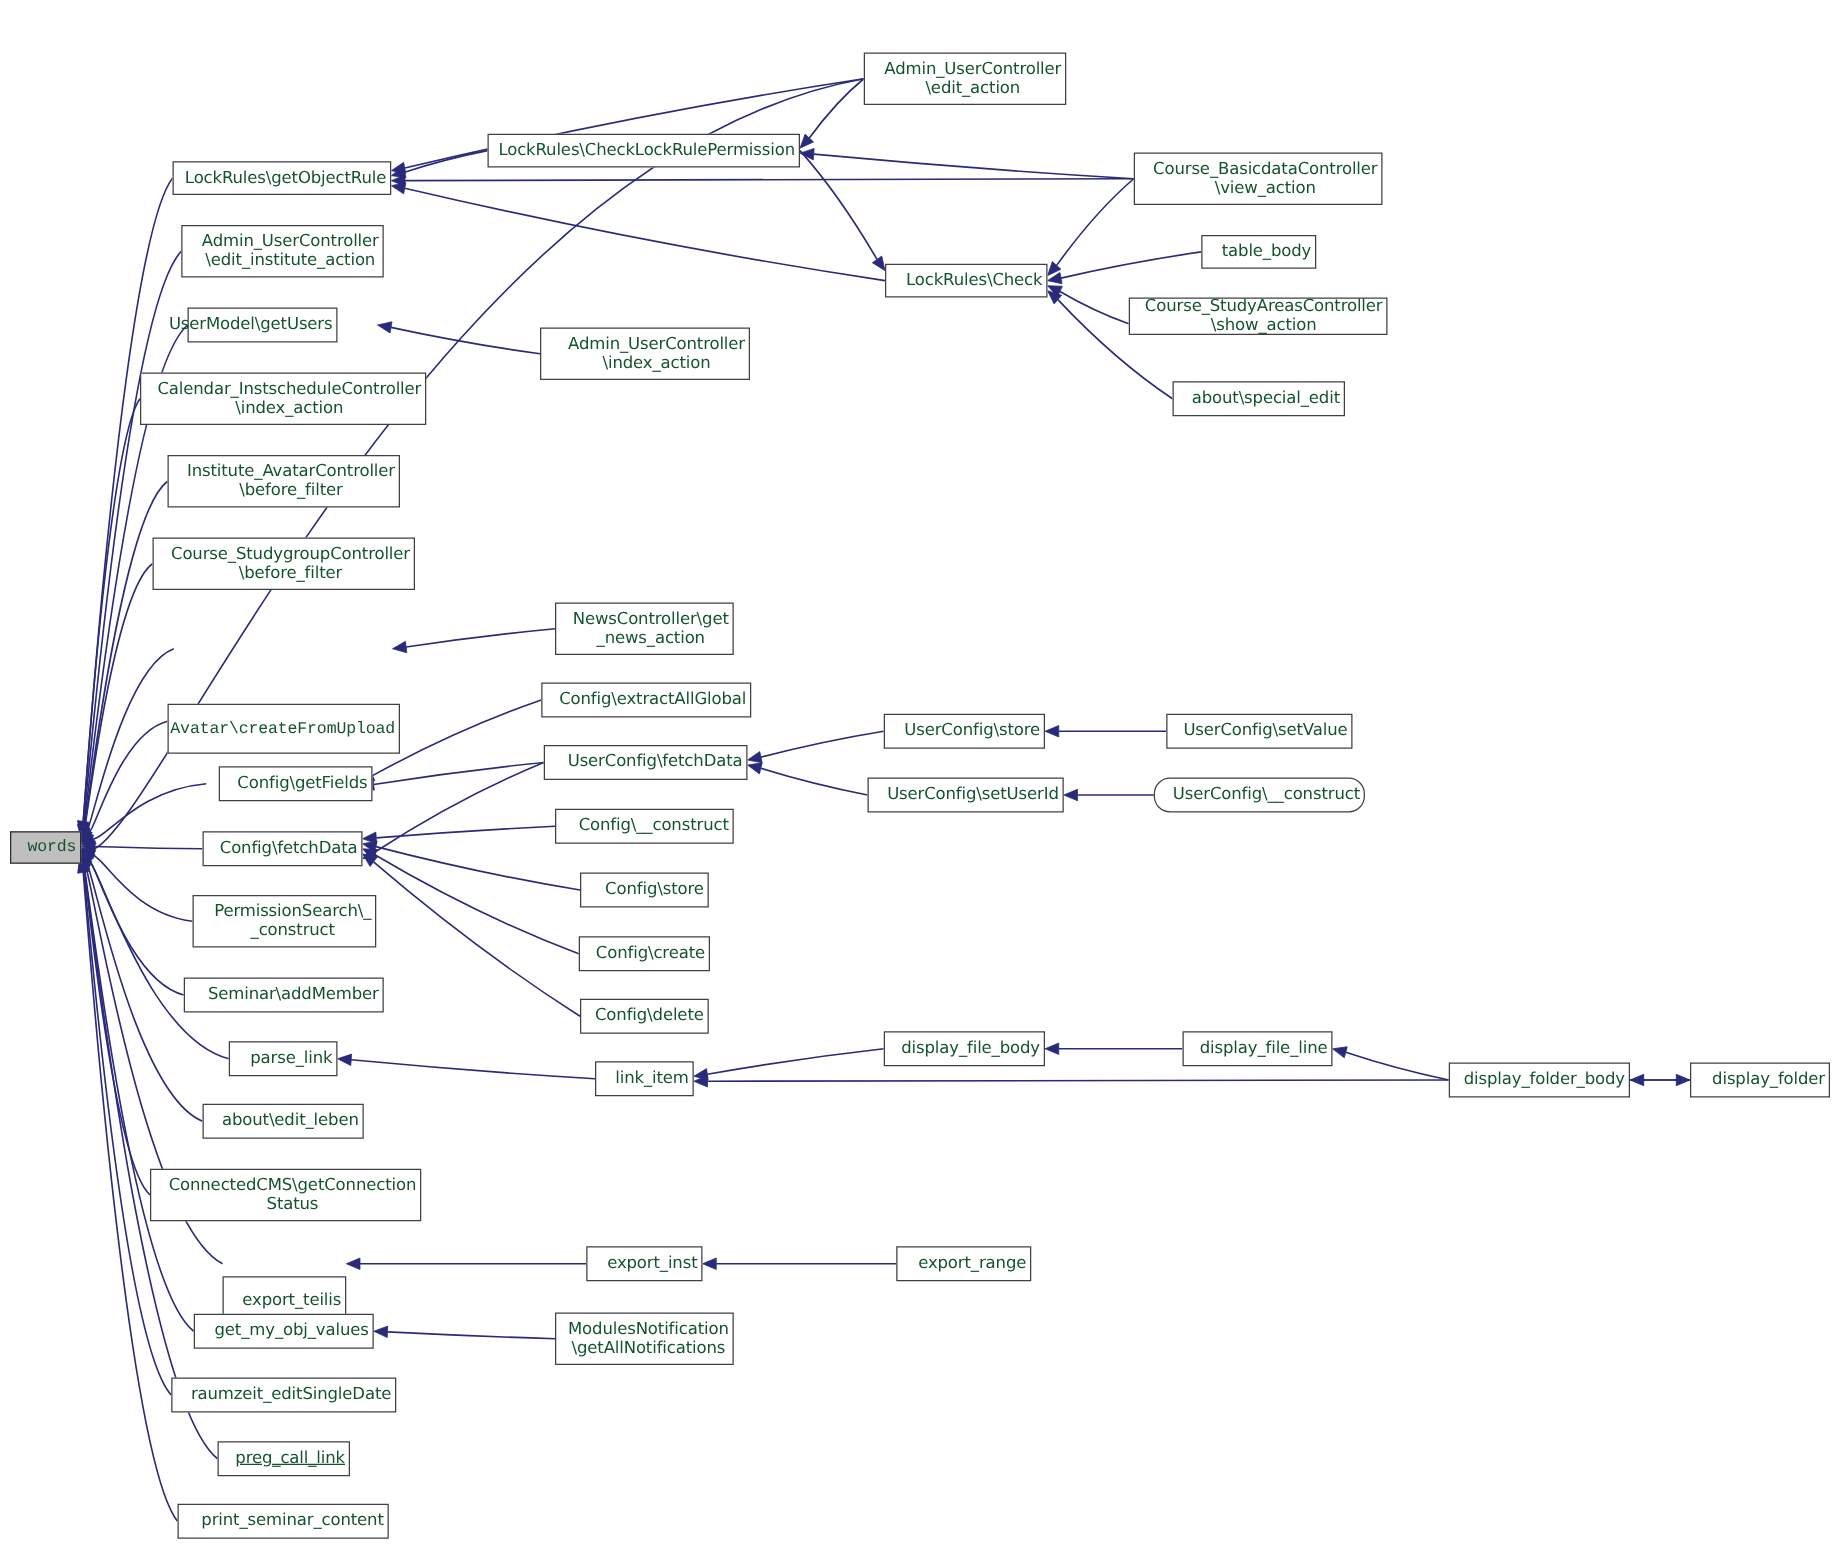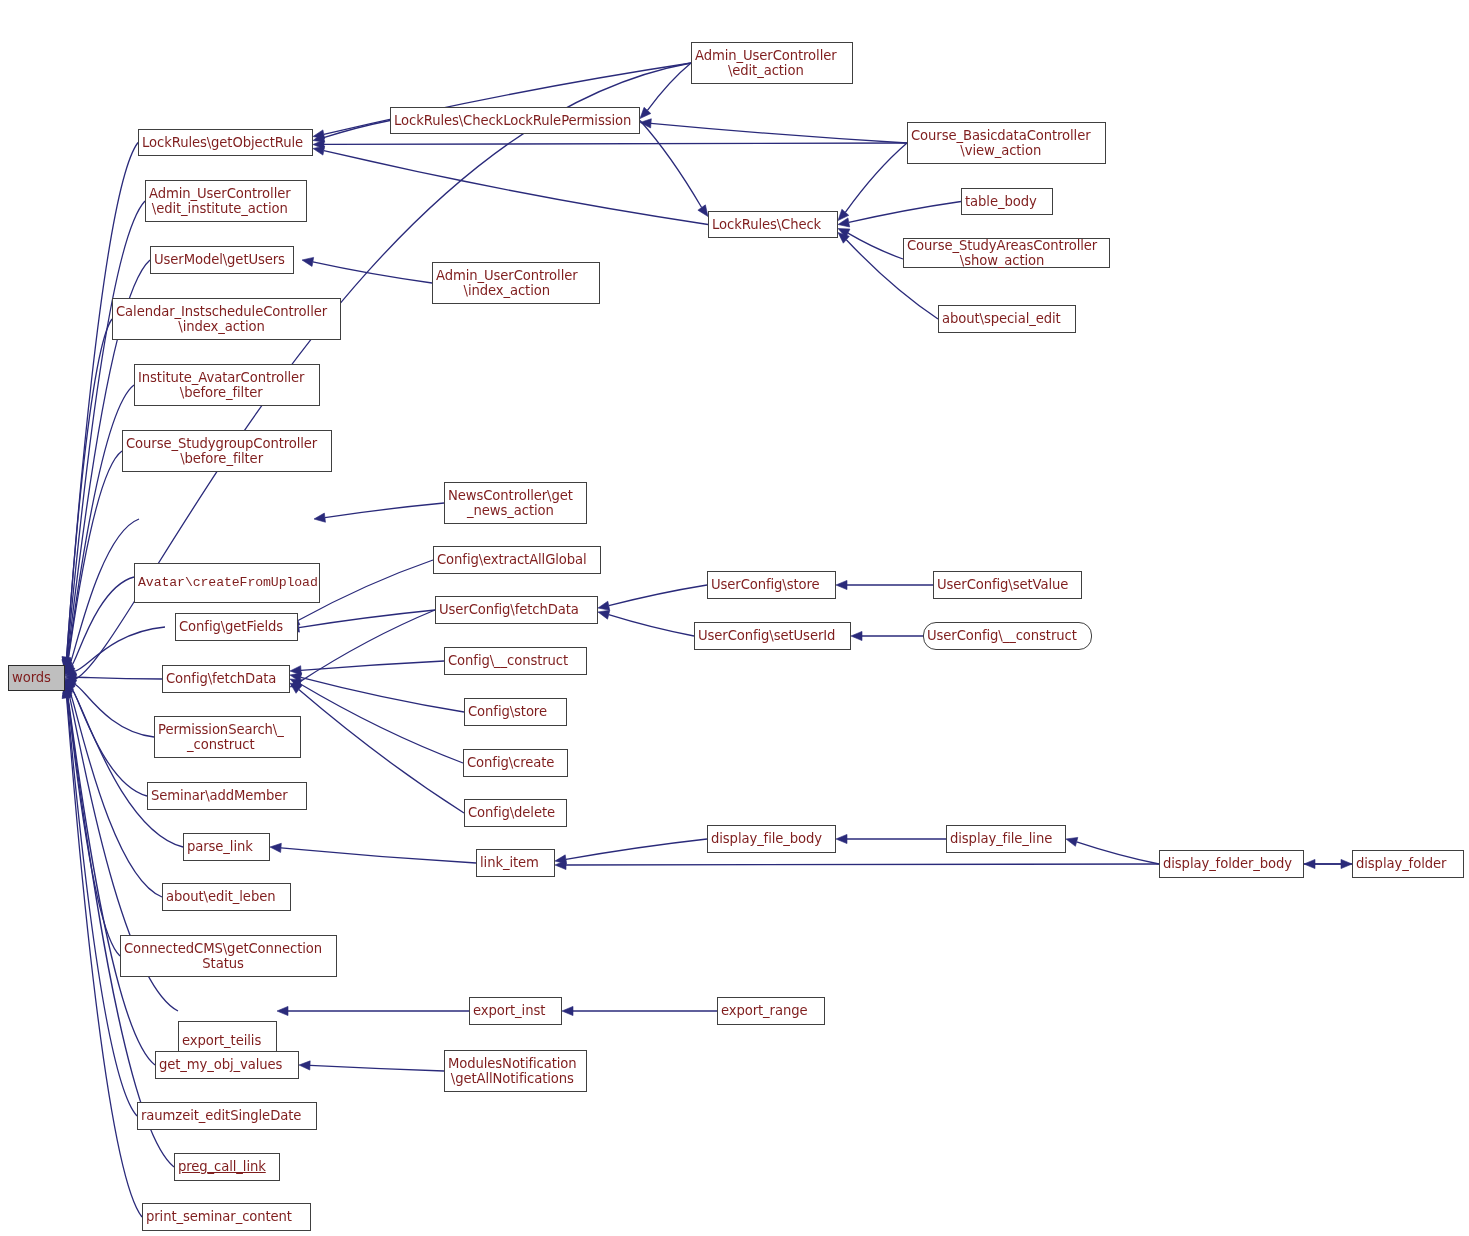--- a/index.html
+++ b/index.html
@@ -9,34 +9,35 @@
     background:#ffffff;
     font-family:"DejaVu Sans", sans-serif;
     overflow:hidden;
   }
   #edges{position:absolute;left:0;top:0;width:1469px;height:1236px;}
   .node{
     position:absolute;
     box-sizing:border-box;
     border:1px solid #404040;
     background:#ffffff;
-    color:#7f1d1d;
+    color:#14532d;
     font-size:13.2px;
     line-height:15.5px;
     display:flex;
     align-items:center;
-    justify-content:flex-start;
+    justify-content:flex-end;
     text-align:center;
     white-space:pre-line;
     letter-spacing:-0.1px;
     z-index:2;
   }
   .node.root{
     background:#bfbfbf;
     border-color:#2b2b2b;
+    font-family:Liberation Mono, monospace;
   }
   .node .lbl{pointer-events:none;display:block;padding:0 3px;}
 </style>
 </head>
 <body>
 
 <div id="canvas">
   <svg id="edges" xmlns="http://www.w3.org/2000/svg">
       <g>
         <path d="M 138 142.5 C 97.85 195.05, 67.71885851242239 646.5946242366913, 66.51353459699627 657.1046242366913" fill="none" stroke="#2a2a7a" stroke-width="1.3"></path>
@@ -256,21 +257,21 @@
       </g>
       <g>
         <path d="M 444 1071 Q 376.99529735806095 1068.8573916148164, 309.99059471612185 1065.4547832296325" fill="none" stroke="#2a2a7a" stroke-width="1.3"></path>
         <polygon points="299,1065 310.1807767939682,1060.8587163483453 309.8004126382755,1070.0508501109198" fill="#2a2a7a" stroke="#2a2a7a" stroke-width="0.6"></polygon>
       </g>
     </svg>
 <div class="node root" style="left: 8px; top: 665px; width: 57px; height: 26px;"><span class="lbl">words</span></div>
     <div class="node" style="left: 138px; top: 129px; width: 175px; height: 27px;"><span class="lbl">LockRules\getObjectRule</span></div>
     <div class="node" style="left: 145px; top: 180px; width: 162px; height: 42px;"><span class="lbl">Admin_UserController
 \edit_institute_action</span></div>
-    <div class="node" style="left: 150px; top: 246px; width: 144px; height: 28px;"><span class="lbl">UserModel\getUsers</span></div>
+    <div class="node" style="left: 150px; top: 246px; width: 120px; height: 28px;"><span class="lbl">UserModel\getUsers</span></div>
     <div class="node" style="left: 112px; top: 298px; width: 229px; height: 42px;"><span class="lbl">Calendar_InstscheduleController
 \index_action</span></div>
     <div class="node" style="left: 134px; top: 364px; width: 186px; height: 42px;"><span class="lbl">Institute_AvatarController
 \before_filter</span></div>
     <div class="node" style="left: 122px; top: 430px; width: 210px; height: 42px;"><span class="lbl">Course_StudygroupController
 \before_filter</span></div>
     <div class="node" style="left: 134px; top: 563px; width: 186px; height: 40px; font-family: Liberation Mono, monospace;"><span class="lbl">Avatar\createFromUpload</span></div>
     <div class="node" style="left: 165px; top: 613px; width: 123px; height: 28px; margin-left: 10px;"><span class="lbl">Config\getFields</span></div>
     <div class="node" style="left: 162px; top: 665px; width: 128px; height: 28px;"><span class="lbl">Config\fetchData</span></div>
     <div class="node" style="left: 154px; top: 716px; width: 147px; height: 42px;"><span class="lbl">PermissionSearch\_

